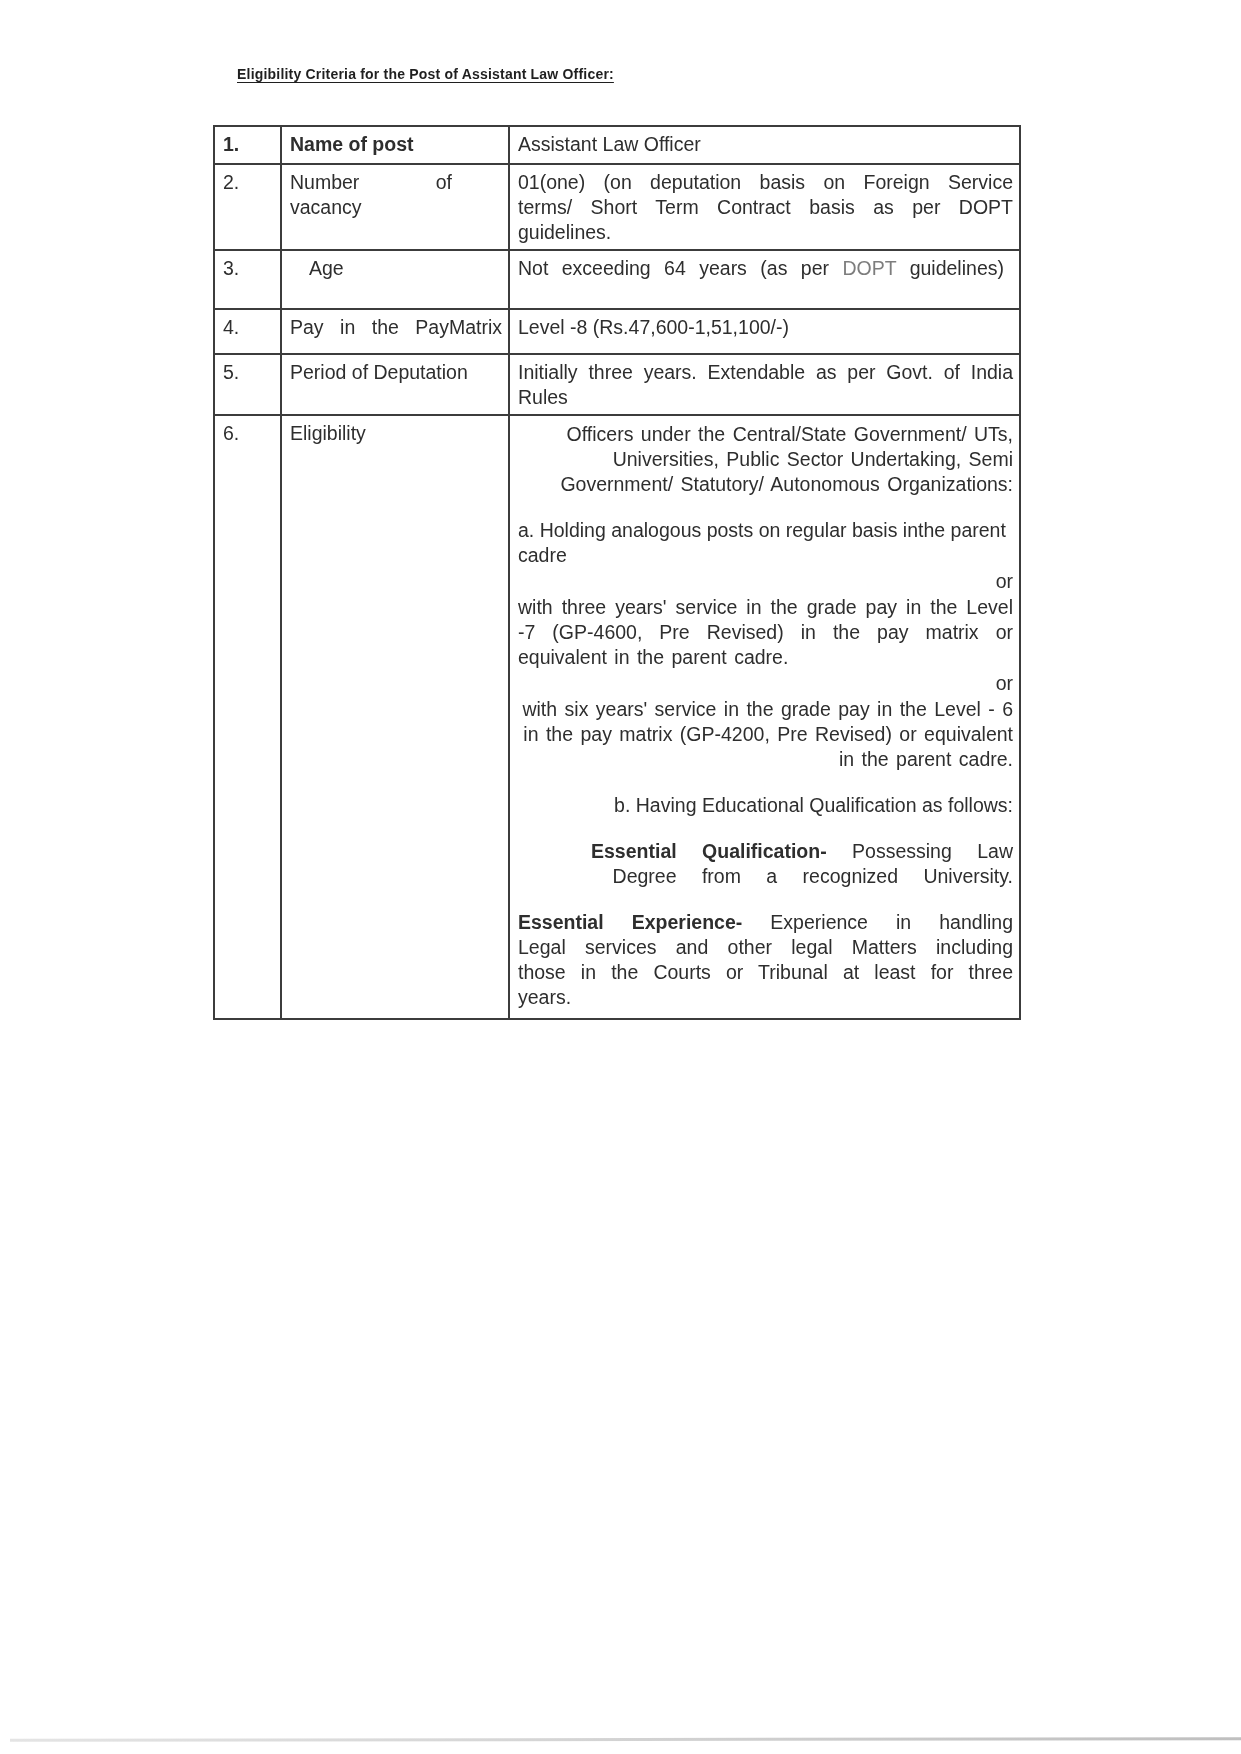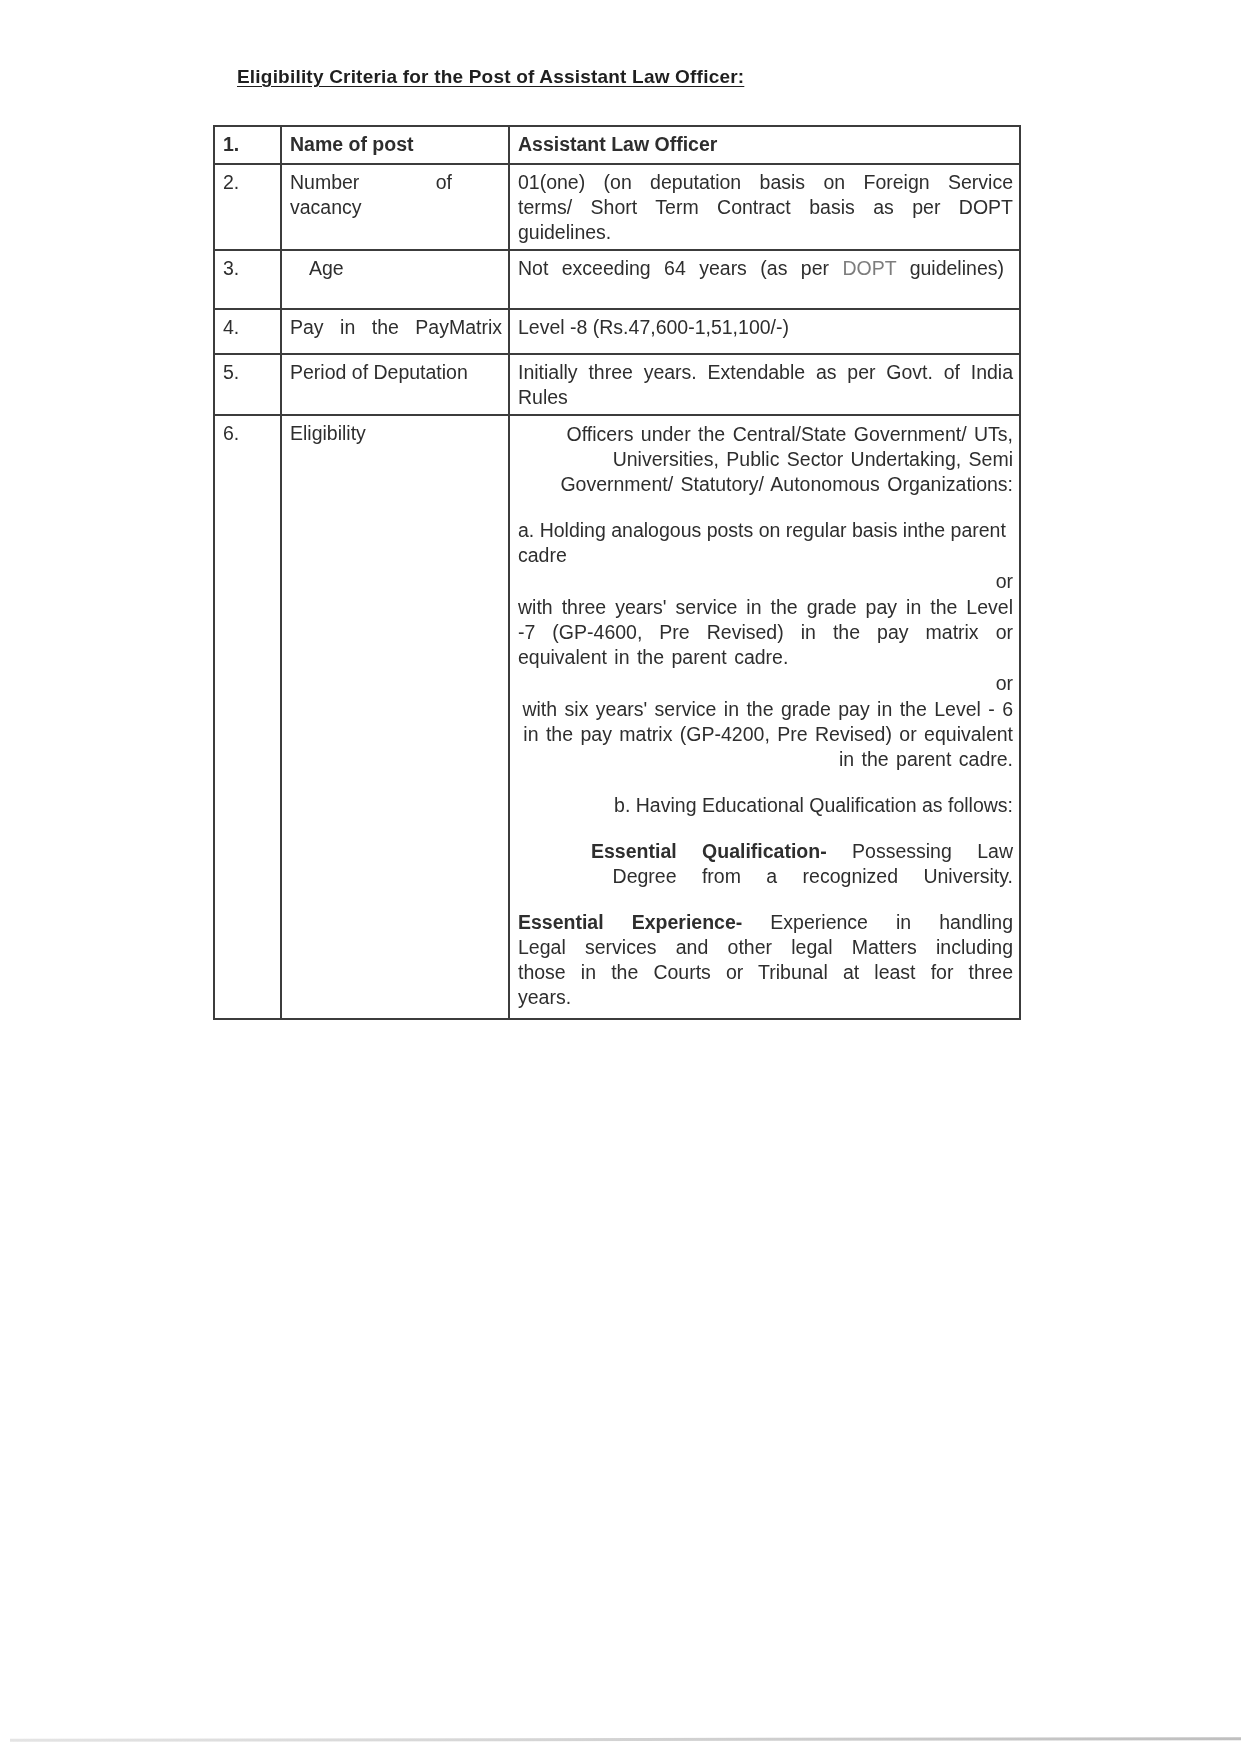--- a/index.html
+++ b/index.html
@@ -10,21 +10,21 @@
     height: 1754px;
     background: #ffffff;
     font-family: "Liberation Sans", sans-serif;
     color: var(--ink, #2e2e2e);
     overflow: hidden;
   }
   .title {
     position: absolute;
     left: 237px;
     top: 66px;
-    font-size: 19px;
+    font-size: 14px;
     font-weight: bold;
     letter-spacing: 0.2px;
     text-decoration: underline;
     text-underline-offset: 3px;
     color: #1f1f1f;
   }
   table.criteria {
     position: absolute;
     left: 213px;
     top: 125px;
@@ -45,21 +45,21 @@
   td.c-value{ padding-left: 8px;  padding-right: 5px; }
 
   tr.r1 td { height: 38px; }
   tr.r2 td { height: 67px; }
   tr.r3 td { height: 59px; }
   tr.r4 td { height: 45px; }
   tr.r5 td { height: 46px; }
 
   .bold  { font-weight: bold; }
   .faded { color: var(--faded, #7d7d7d); }
-  .grey-bold { color: #525252; font-weight: bold; }
+  .grey-bold { color: #525252; font-weight: normal; }
 
   .just   { text-align: justify; word-spacing: 2px; }
   .ws6    { word-spacing: 6px; }
   .ws8    { word-spacing: 8px; }
   .ws20   { word-spacing: 20px; }
   .center { text-align: right; }
   .spread-last { text-align-last: justify; }
 
   .label-narrow { width: 162px; text-align: justify; }
 

